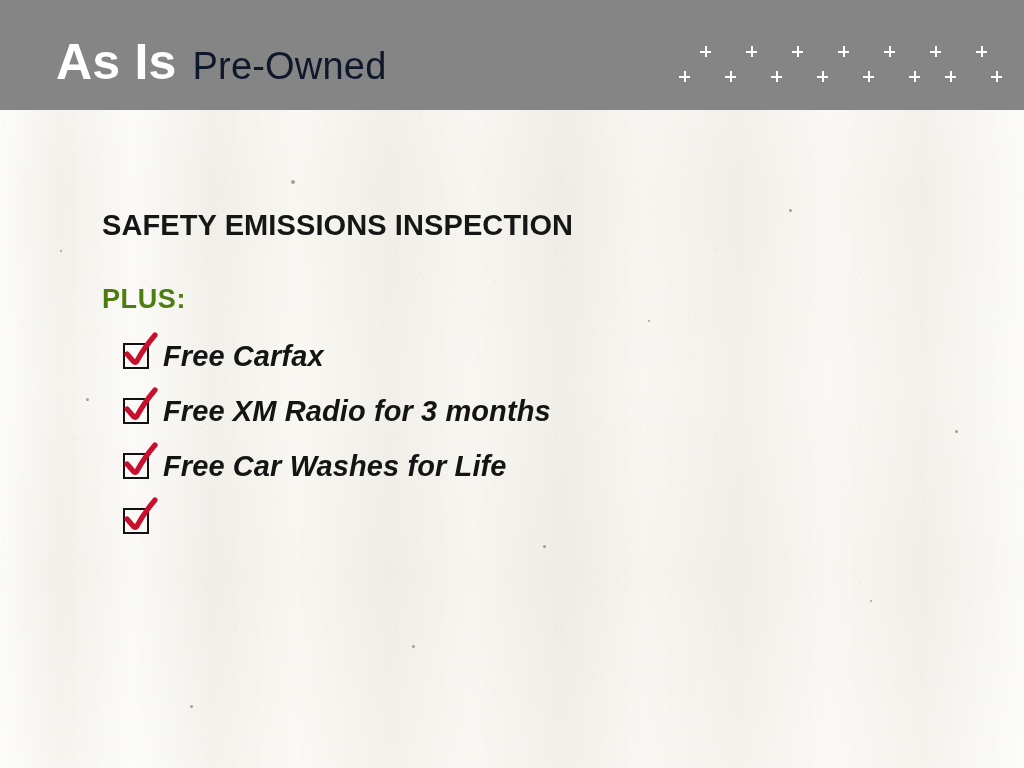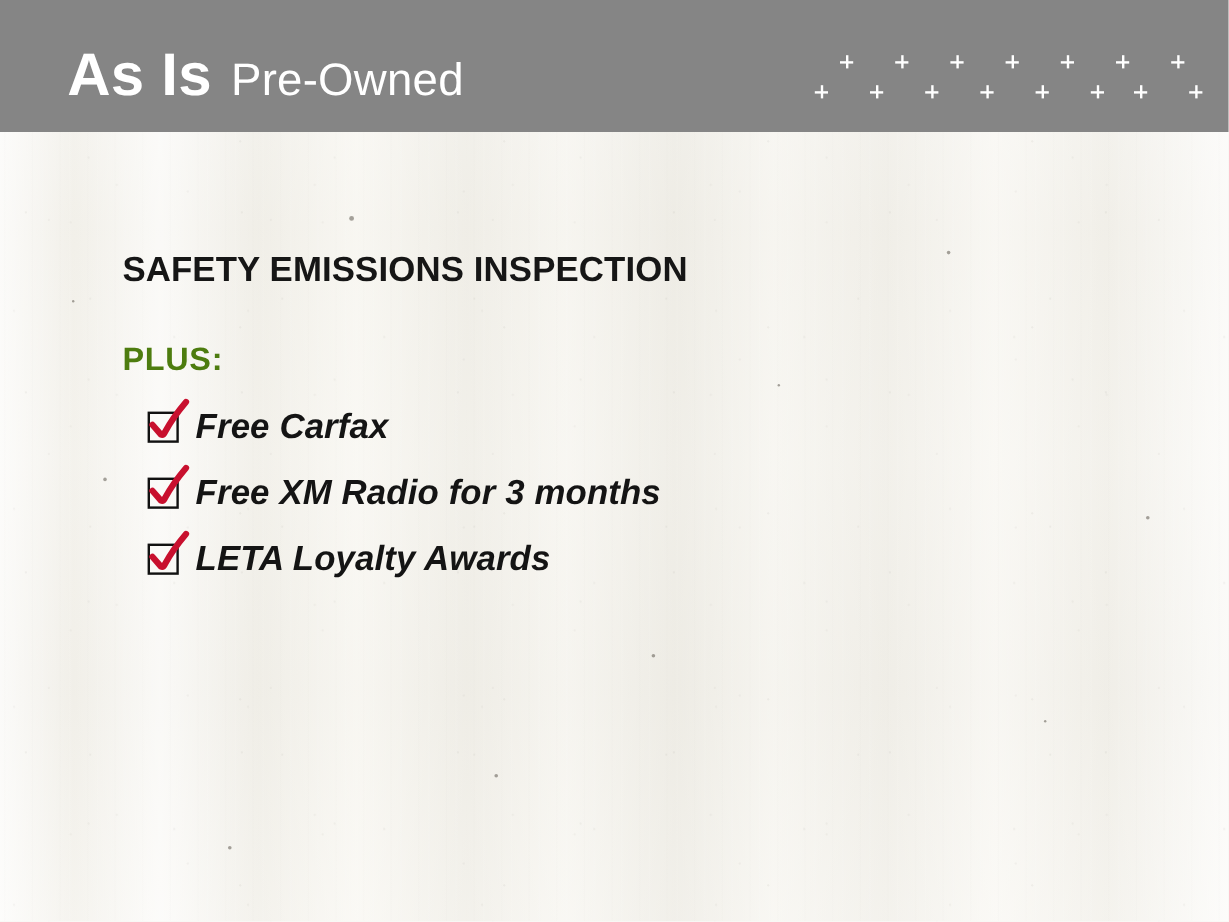--- a/index.html
+++ b/index.html
@@ -113,21 +113,21 @@
     font-family: "Liberation Sans", sans-serif;
     font-size: 50px;
     font-weight: bold;
     color: #ffffff;
     letter-spacing: 0.2px;
   }
   .title-light {
     font-family: "Liberation Sans", sans-serif;
     font-size: 38px;
     font-weight: normal;
-    color: #ffffff;
+    color: #0f172a;
     letter-spacing: 0.2px;
     margin-left: 16px;
   }
 
   
   .plus-deco { position: absolute; }
   .plus-mark {
     position: absolute;
     width: 11px;
     height: 11px;
@@ -295,28 +295,36 @@
         <span class="check-box-wrap">
           <span class="check-box"></span>
           <svg class="check-tick" viewBox="0 0 37 37" xmlns="http://www.w3.org/2000/svg">
             <path d="M5 22 L12 30 Q14 31 15.5 28 Q22 16 33 3" stroke="#c8102e" stroke-width="5.2" fill="none" stroke-linecap="round" stroke-linejoin="round"></path>
           </svg>
         </span>
         <span class="check-label">Free XM Radio for 3 months</span>
       </li>
 
 
-
       <li class="check-item">
         <span class="check-box-wrap">
           <span class="check-box"></span>
           <svg class="check-tick" viewBox="0 0 37 37" xmlns="http://www.w3.org/2000/svg">
             <path d="M5 22 L12 30 Q14 31 15.5 28 Q22 16 33 3" stroke="#c8102e" stroke-width="5.2" fill="none" stroke-linecap="round" stroke-linejoin="round"></path>
           </svg>
         </span>
-        <span class="check-label">LETA Loyalty Awards</span>
+        <span class="check-label">Free Car Washes for Life</span>
+      </li>
+
+      <li class="check-item">
+        <span class="check-box-wrap">
+          <span class="check-box"></span>
+          <svg class="check-tick" viewBox="0 0 37 37" xmlns="http://www.w3.org/2000/svg">
+            <path d="M5 22 L12 30 Q14 31 15.5 28 Q22 16 33 3" stroke="#c8102e" stroke-width="5.2" fill="none" stroke-linecap="round" stroke-linejoin="round"></path>
+          </svg>
+        </span>
       </li>
 
     </ul>
   </div>
 
 
 </div>
 
 </body></html>

